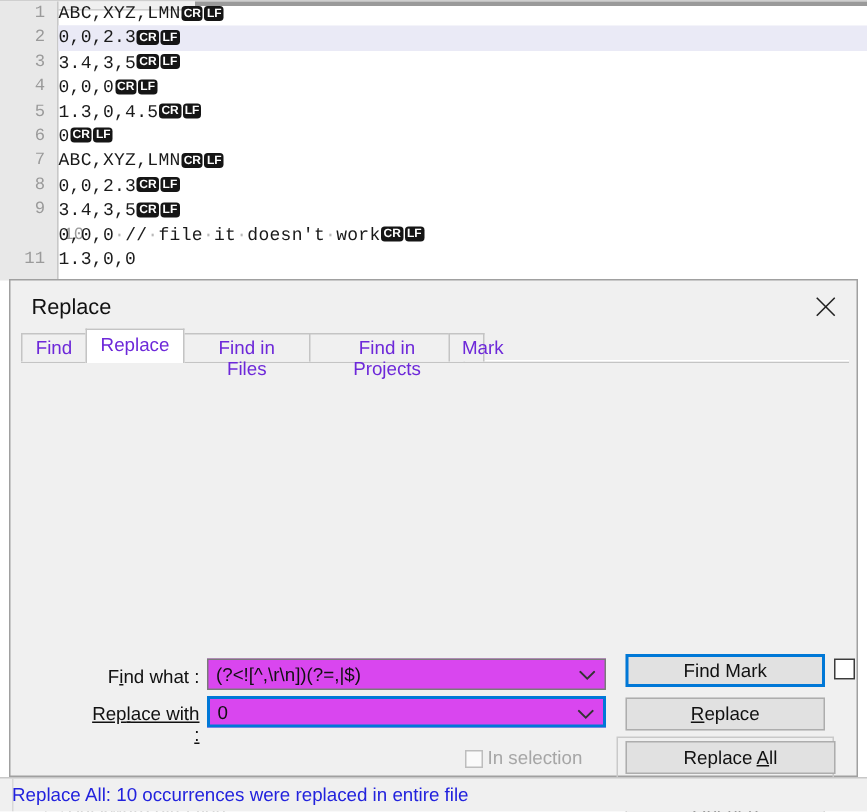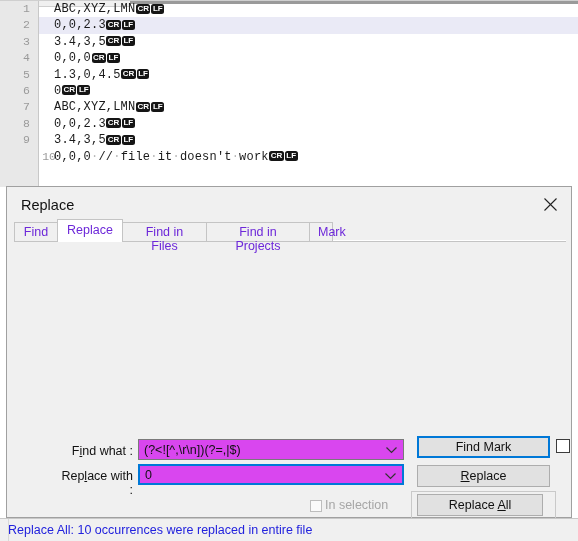--- a/index.html
+++ b/index.html
@@ -30,21 +30,20 @@
   .lnum {
     position: absolute; left: 0; width: 30px; text-align: right;
     font-family: "Liberation Mono", monospace; font-size: 11.5px;
     color: #9a9a9a; line-height: 16.4px;
   }
   .code-text {
     position: absolute; left: 0; top: 0;
     font-family: "Liberation Mono", monospace; font-size: 12px;
     color: #1a1a1a; line-height: 16.4px; white-space: pre;
     letter-spacing: .2px;
-    padding-left: 15px;
   }
   .sp { color: #b9b9b9; }
   .eol {
     display: inline-block; background: #151515; color: #ffffff;
     font-family: "Liberation Sans", sans-serif;
     font-size: 8px; font-weight: bold; line-height: 10px;
     padding: 0 1.5px; border-radius: 2.5px;
     vertical-align: 1.5px; margin-left: .5px; letter-spacing: 0;
   }
   .eol.lf { margin-left: 1px; }
@@ -201,54 +200,58 @@
           <div class="code-text"><span>0,0,2.3</span><span class="eol">CR</span><span class="eol lf">LF</span></div>
         </div>
         <div class="code-row">
           <div class="lnum" style="left: -39px;">9</div>
           <div class="code-text"><span>3.4,3,5</span><span class="eol">CR</span><span class="eol lf">LF</span></div>
         </div>
         <div class="code-row">
           <div class="lnum" style="left: -39px; padding-left: 26px;">10</div>
           <div class="code-text"><span>0,0,0</span><span class="sp">·</span><span>//</span><span class="sp">·</span><span>file</span><span class="sp">·</span><span>it</span><span class="sp">·</span><span>doesn't</span><span class="sp">·</span><span>work</span><span class="eol">CR</span><span class="eol lf">LF</span></div>
         </div>
+        <div class="code-row">
+          <div class="lnum" style="left: -39px;">11</div>
+          <div class="code-text"><span>1.3,0,0</span></div>
+        </div>
       </div>
   </div>
 
   <div class="dialog">
 
     <div class="dlg-title">Replace</div>
 
     <div class="dlg-close">
       <svg width="13" height="13" viewBox="0 0 13 13">
         <line x1="0.5" y1="0.5" x2="12.5" y2="12.5" stroke="#222" stroke-width="1.1"></line>
         <line x1="12.5" y1="0.5" x2="0.5" y2="12.5" stroke="#222" stroke-width="1.1"></line>
       </svg>
     </div>
 
     <div class="tabstrip" id="tabstrip">
         <div class="tabs-fill"></div>
         <div class="tab" style="left: 0px; width: 44px;"><span>Find</span></div>
         <div class="tab active" style="left: 43px; width: 66px;"><span>Replace</span></div>
         <div class="tab" style="left: 108px; width: 85px;"><span>Find in Files</span></div>
         <div class="tab" style="left: 192px; width: 104px;"><span>Find in Projects</span></div>
-        <div class="tab" style="left: 295px; width: 24px;"><span>Mark</span></div>
+        <div class="tab" style="left: 285px; width: 24px;"><span>Mark</span></div>
       </div>
 
     <div class="field-label" style="left:60px; top:257px; width:66px;"><span style="text-decoration:none">F</span><u>i</u>nd what :</div>
     <div class="combo" style="left:131px; top:252px; width:266px;">
       <div class="val">(?&lt;![^,\r\n])(?=,|$)</div>
       <div class="chev">
         <svg width="11" height="7" viewBox="0 0 11 7">
             <polyline points="0.5,0.5 5.5,5.5 10.5,0.5" fill="none" stroke="#333" stroke-width="1.2"></polyline>
           </svg>
       </div>
     </div>
 
-    <div class="field-label" style="left:50px; top:282px; width:76px;">Rep<u>l</u>ace with :</div>
+    <div class="field-label" style="left:50px; top:282px; width:76px;text-decoration:underline;">Rep<u>l</u>ace with :</div>
     <div class="combo focused" style="left:131px; top:277px; width:266px;">
       <div class="val">0</div>
       <div class="chev">
         <svg width="11" height="7" viewBox="0 0 11 7">
             <polyline points="0.5,0.5 5.5,5.5 10.5,0.5" fill="none" stroke="#333" stroke-width="1.2"></polyline>
           </svg>
       </div>
     </div>
 
     <div class="cb disabled" style="left:303px; top:311px;">
@@ -261,21 +264,21 @@
     </div>
     <div class="cb" style="left:549px; top:252px;">
       <div class="box" style="width:14px;height:14px;top:0;"></div>
     </div>
 
     <div class="btn" style="left:410px; top:278px; width:133px; height:22px;">
       <span><u>R</u>eplace</span>
     </div>
 
     <div class="btn-focusring" style="left:404px; top:304px; width:145px; height:28px;"></div>
-    <div class="btn" style="left:410px; top:307px; width:126px; height:22px;align-items:center;">
+    <div class="btn" style="left:410px; top:307px; width:140px; height:22px;align-items:center;">
       <span>Replace <u>A</u>ll</span>
     </div>
 
     <div class="btn" style="left:410px; top:336px; width:133px; height:32px;">
       <span>Replace All in All Opened<br>Docments</span>
     </div>
 
     <div class="cb disabled" style="left:23px; top:345px;">
       <div class="box"></div>
       <div class="lbl">Backward direction</div>

